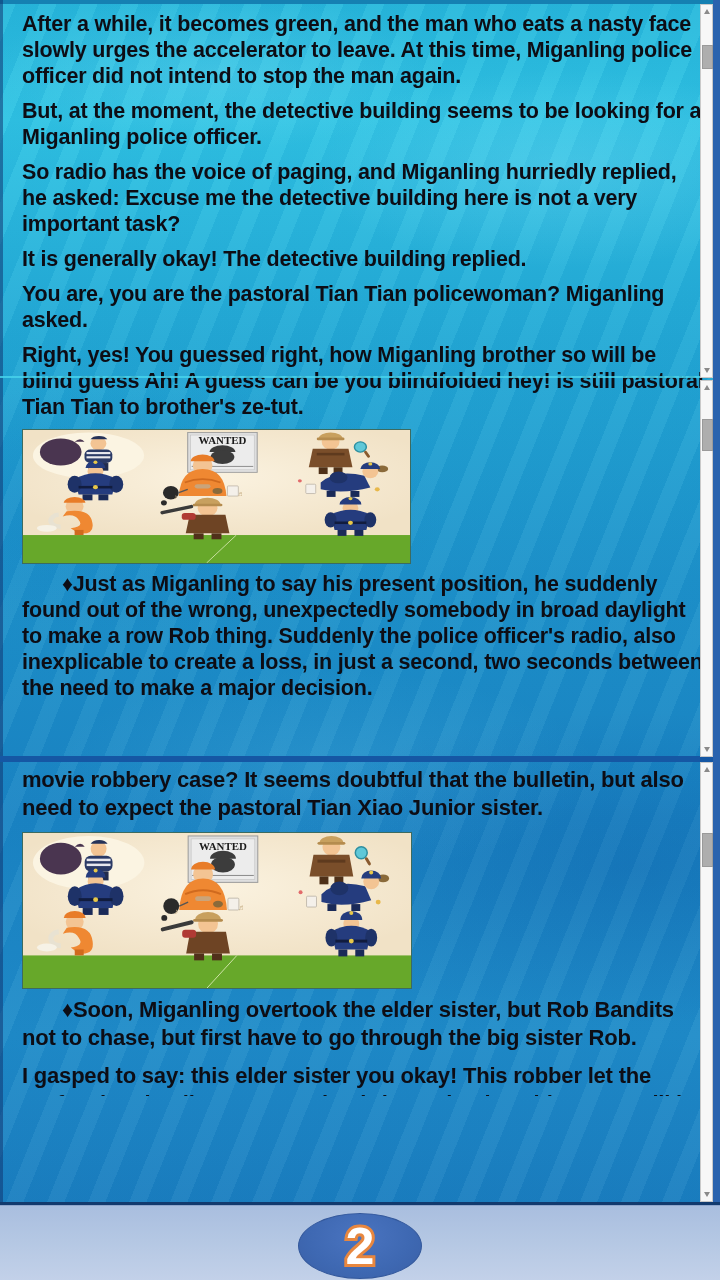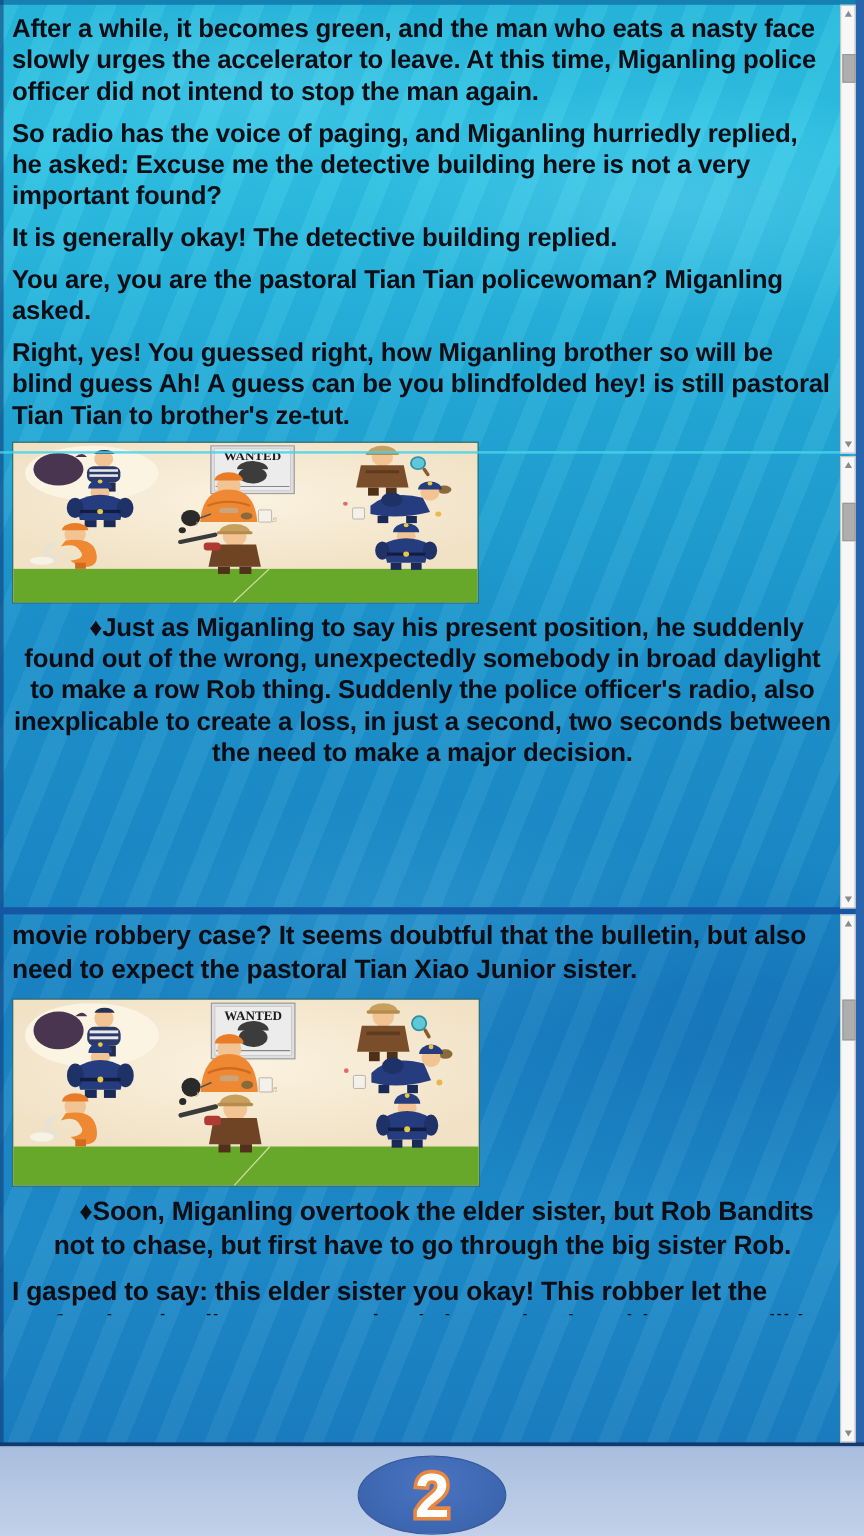--- a/index.html
+++ b/index.html
@@ -21,31 +21,31 @@
       linear-gradient(180deg,#27b8dc 0%,#2fc4e4 10%,#23aad6 28%,#1d93cb 48%,#1a85c4 68%,#1f8cc9 86%,#1a7fc0 100%);
   }
   .edge-top{position:absolute;left:0;top:0;width:720px;height:4px;background:#1580b2;}
   .edge-left{position:absolute;left:0;top:0;width:3px;height:1205px;background:rgba(16,55,115,.55);}
   .edge-right{position:absolute;right:0;top:0;width:7px;height:1205px;background:#2a63ae;}
   .edge-bottom{position:absolute;left:0;top:1202px;width:720px;height:3px;background:#123a6e;}
   .page-split-line{position:absolute;left:0;top:376px;width:713px;height:2px;background:rgba(70,210,235,.85);z-index:6;}
   .page-split-band{position:absolute;left:0;top:756px;width:713px;height:6px;background:#1557a4;z-index:6;}
 
   
-  .txt{position:absolute;left:0;width:700px;overflow:hidden;padding:0 6px 0 10px;box-sizing:border-box;z-index:3;}
+  .txt{position:absolute;left:12px;width:700px;overflow:hidden;padding:0 6px 0 10px;box-sizing:border-box;z-index:3;}
   .sec-a{top:4px;height:752px;}
   .sec-b{top:762px;height:334px;}
   .txt p{
     margin:0 0 9px 0;color:#0d0d15;font-weight:700;
     font-size:21.5px;line-height:26px;letter-spacing:-.2px;
   }
   .sec-a{padding-top:7px;}
   .sec-b{padding-top:4px;}
   .sec-b p{font-size:22px;line-height:28px;margin-bottom:10px;}
-  .txt p.indent{text-indent:40px;text-align:center;}
+  .txt p.indent{text-indent:40px;}
   figure{margin:3px 0 7px 0;line-height:0;}
   .illus{border:1px solid #3c6b60;display:block;}
 
   
   .sbar{position:absolute;left:700px;width:13px;background:#f7f7f7;border:1px solid #c9c9c9;box-sizing:border-box;z-index:7;}
   .sb1{top:4px;height:374px;}
   .sb2{top:380px;height:377px;}
   .sb3{top:762px;height:440px;}
   .sb-thumb{position:absolute;left:1px;width:9px;background:#aeaeae;border:1px solid #9a9a9a;}
   .sb-arrow{position:absolute;left:3px;width:0;height:0;border-left:3.5px solid transparent;border-right:3.5px solid transparent;}
@@ -171,21 +171,22 @@
       <rect x="317" y="118" width="9" height="7" fill="#1a2a58"></rect>
         <rect x="334" y="118" width="9" height="7" fill="#1a2a58"></rect>
     </g>
   </defs>
 </svg>
 
 <div class="reader">
 
   <div class="txt sec-a">
     <p>After a while, it becomes green, and the man who eats a nasty face slowly urges the accelerator to leave. At this time, Miganling police officer did not intend to stop the man again.</p>
-    <p>So radio has the voice of paging, and Miganling hurriedly replied, he asked: Excuse me the detective building here is not a very important found?</p>
+    <p>But, at the moment, the detective building seems to be looking for a Miganling police officer.</p>
+    <p>So radio has the voice of paging, and Miganling hurriedly replied, he asked: Excuse me the detective building here is not a very important task?</p>
     <p>It is generally okay! The detective building replied.</p>
     <p>You are, you are the pastoral Tian Tian policewoman? Miganling asked.</p>
     <p>Right, yes! You guessed right, how Miganling brother so will be blind guess Ah! A guess can be you blindfolded hey! is still pastoral Tian Tian to brother's ze-tut.</p>
     <figure>
       <svg class="illus" width="387" height="133" viewBox="0 0 390 157" preserveAspectRatio="none">
           <use href="#illusart"></use>
         </svg>
     </figure>
     <p class="indent">♦Just as Miganling to say his present position, he suddenly found out of the wrong, unexpectedly somebody in broad daylight to make a row Rob thing. Suddenly the police officer's radio, also inexplicable to create a loss, in just a second, two seconds between the need to make a major decision.</p>
 

